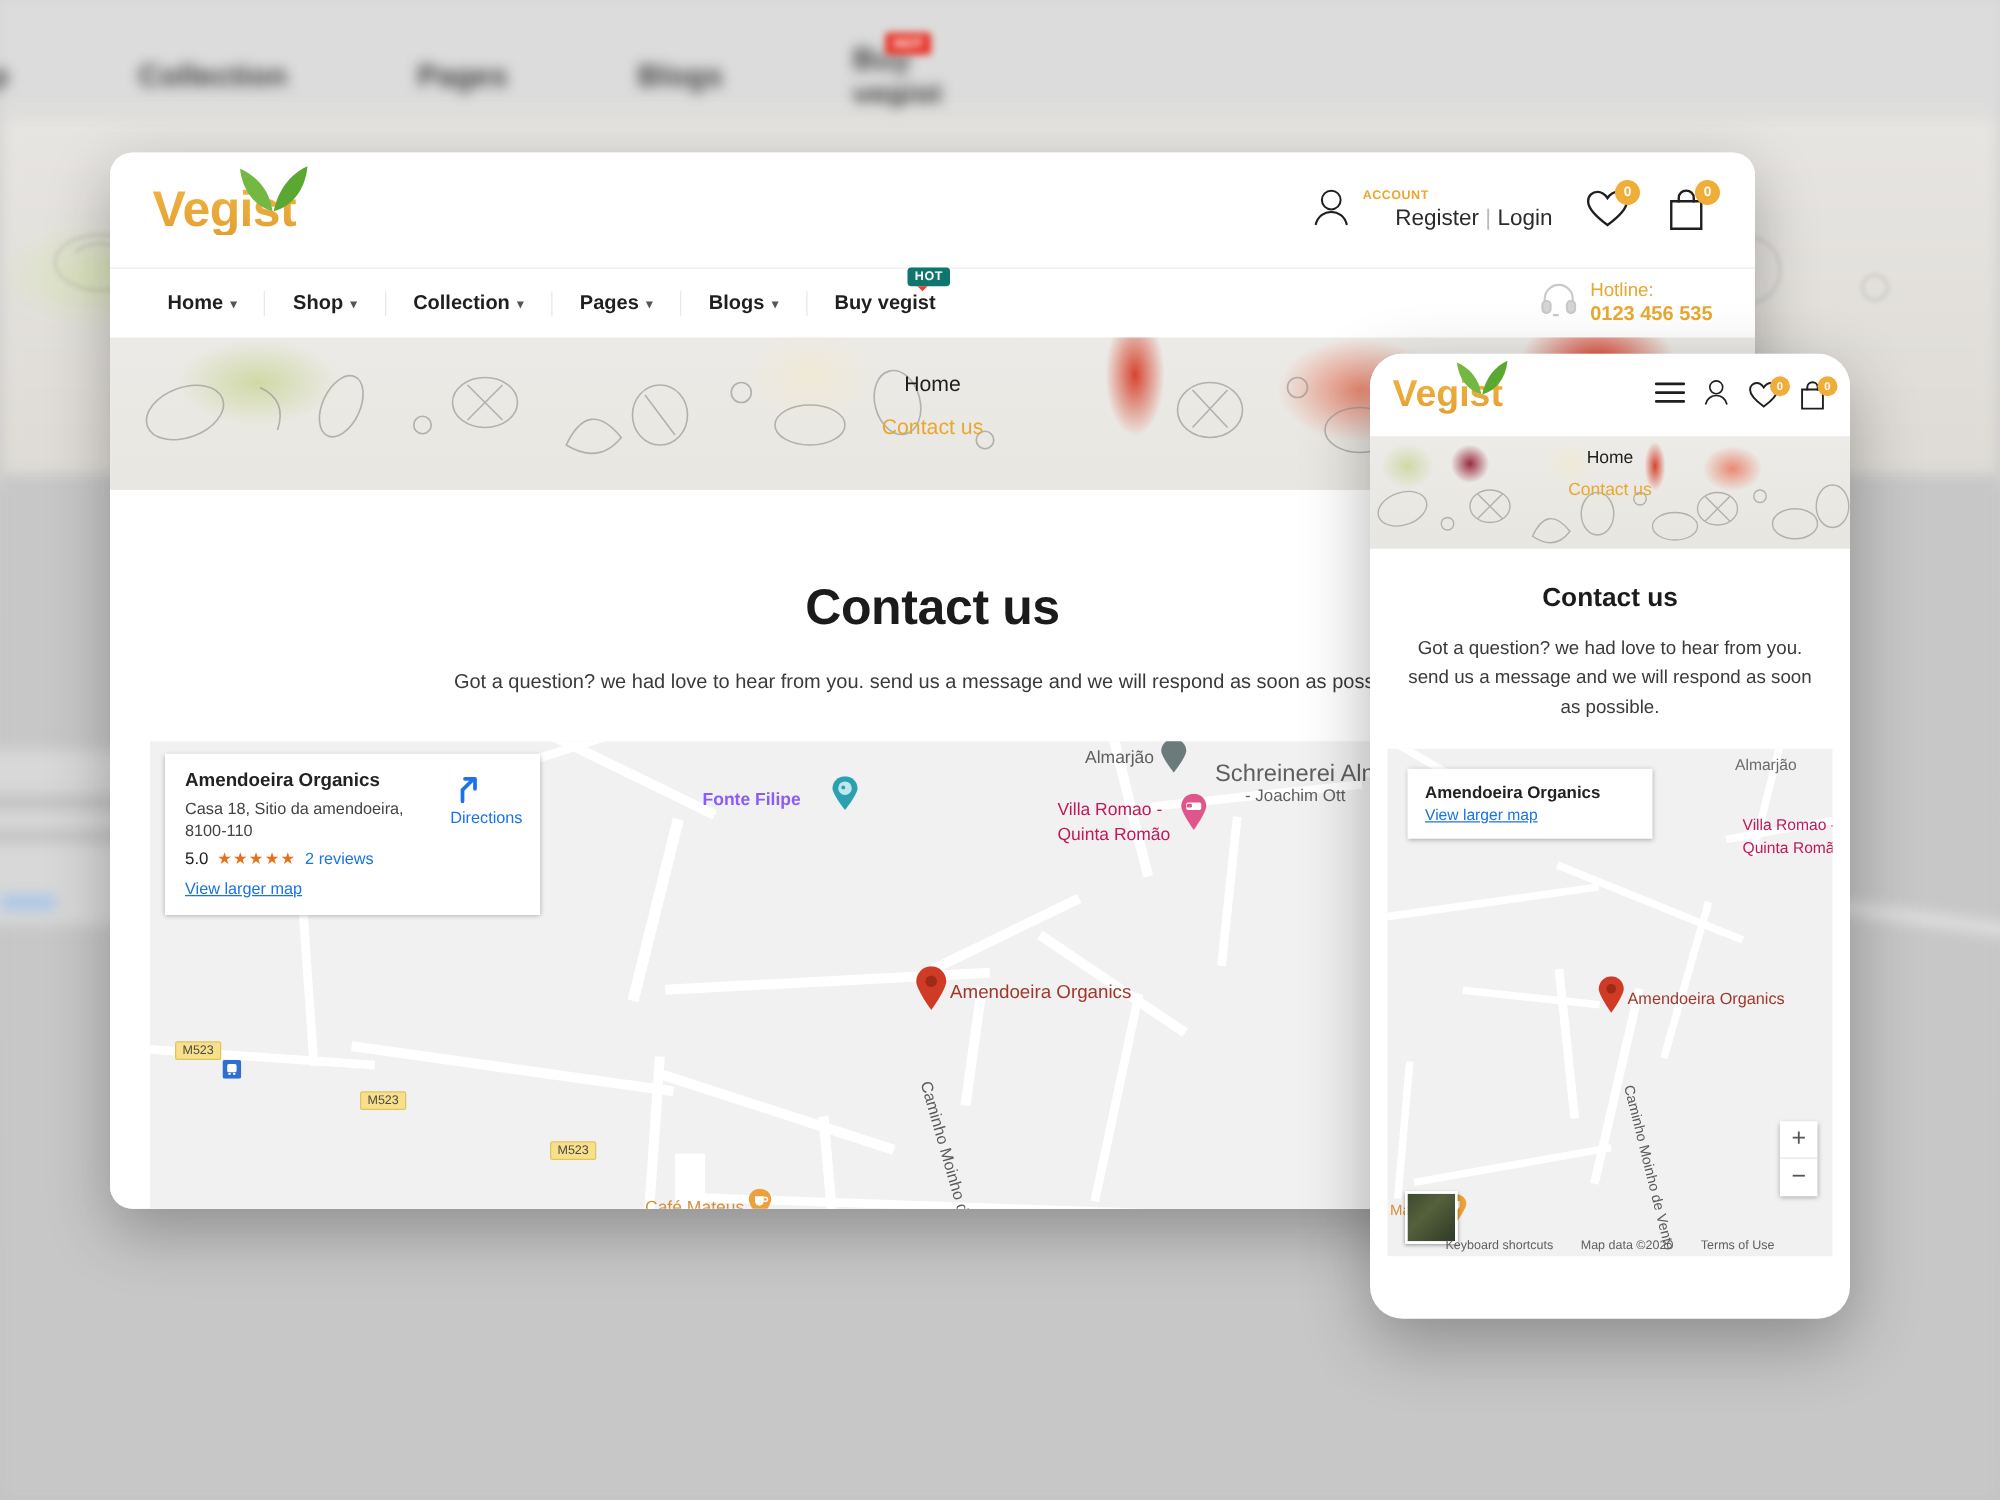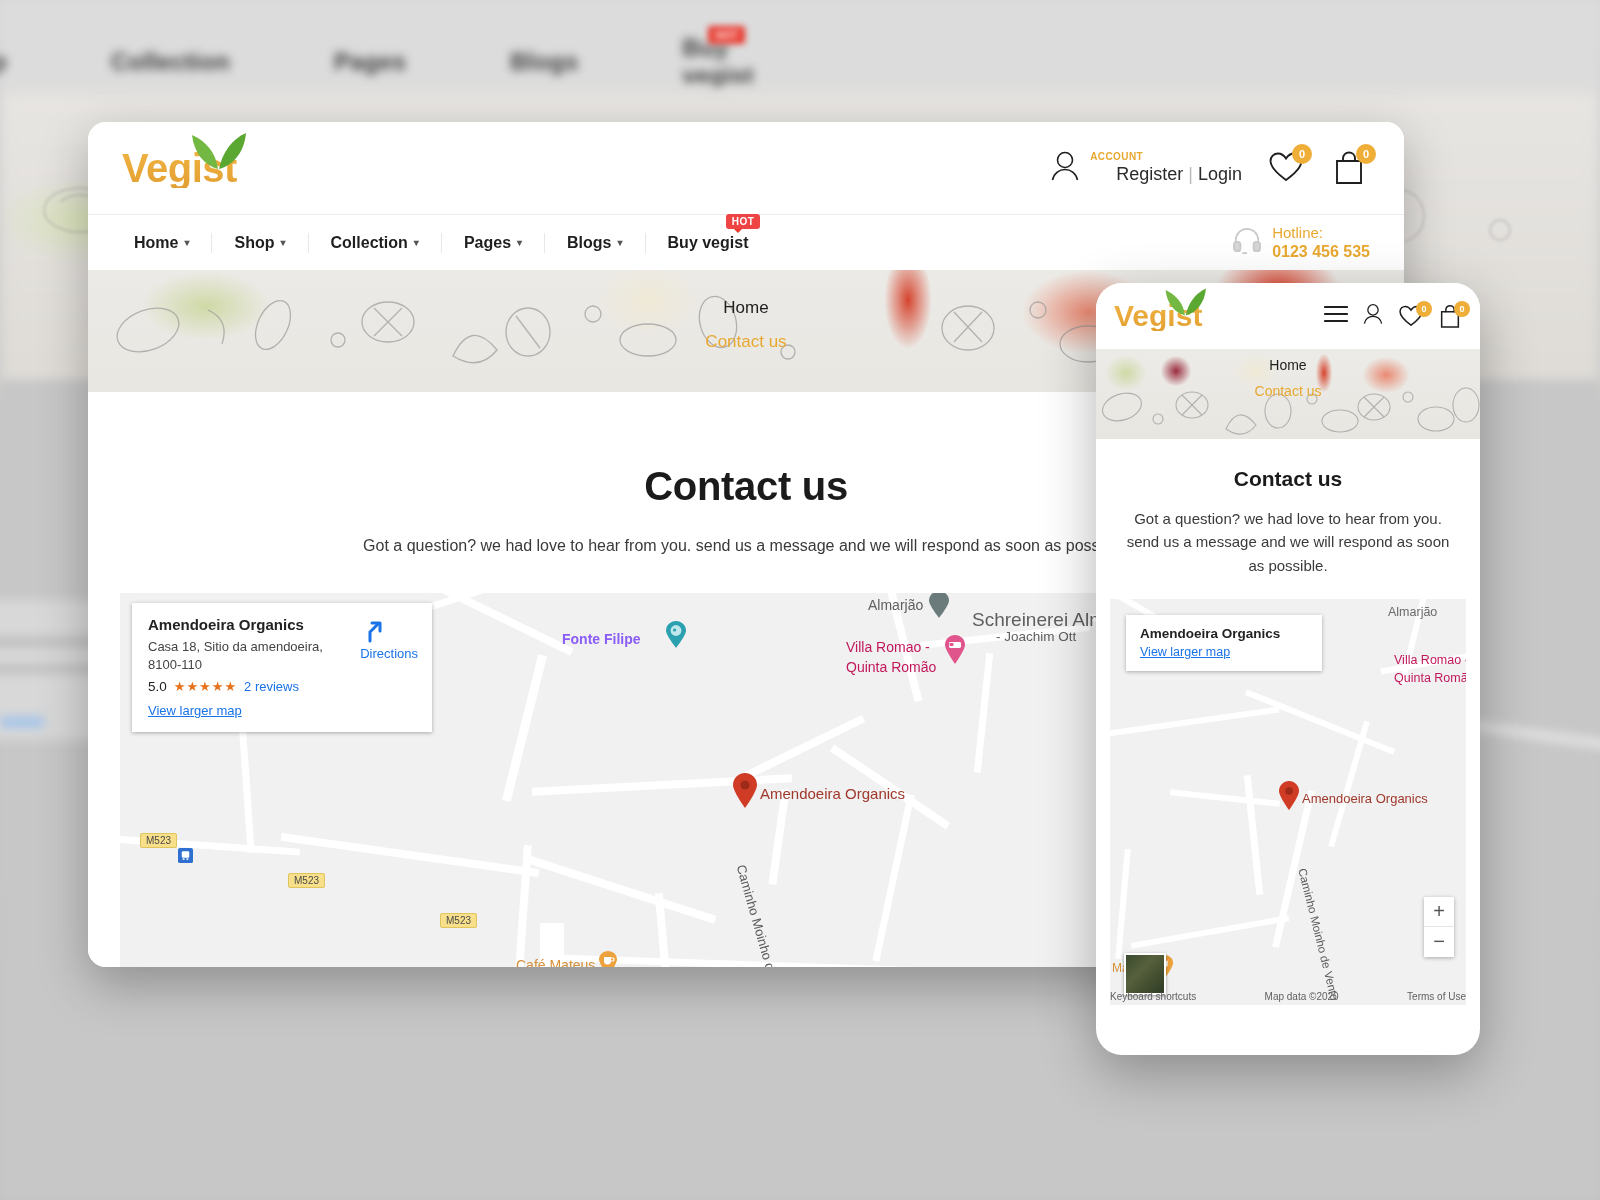--- a/index.html
+++ b/index.html
@@ -114,21 +114,21 @@
   .nav-item {
     font-size: 16px; color: #1f1f1f; font-weight: 600; cursor: pointer;
     padding: 0 22px; position: relative; display: flex; align-items: center; gap: 6px;
     height: 26px;
   }
   .nav-item:first-child { padding-left: 12px; }
   .nav-sep { width: 1px; height: 20px; background: #e8e8e8; }
   .caret { font-size: 10px; color: #555; }
   .hot-badge {
     position: absolute; top: -16px; right: 10px;
-    background: #ef4444; color: #fff; font-size: 10px; font-weight: 700;
+    background: #0f766e; color: #fff; font-size: 10px; font-weight: 700;
     padding: 2px 6px; border-radius: 3px; letter-spacing: .5px;
   }
   .hot-badge::after {
     content: ''; position: absolute; left: 8px; bottom: -4px;
     border-left: 4px solid transparent; border-right: 4px solid transparent;
     border-top: 4px solid #ee3a2e;
   }
   .hotline { margin-left: auto; display: flex; align-items: center; gap: 10px; }
   .hotline-txt { line-height: 1.2; }
   .hotline-label { color: #e8a830; font-size: 15px; }
@@ -179,21 +179,21 @@
   .ic-addr { font-size: 13px; color: #444; margin-top: 5px; line-height: 1.35; max-width: 205px; }
   .ic-rating { font-size: 13.5px; color: #222; margin-top: 6px; display: flex; align-items: center; gap: 7px;}
   .stars { color: #e7711b; letter-spacing: 1px; font-size: 13px; }
   .ic-rev { color: #1a73e8; font-size: 13px; }
   .ic-link { color: #1a73e8; font-size: 13px; margin-top: 9px; display: block; }
   .directions {
     position: absolute; right: 14px; top: 14px; text-align: left; color: #1a73e8; font-size: 13px;
   }
   .gmaps-attr {
     position: absolute; bottom: 3px; left: 0; right: 0;
-    display: flex; align-items: flex-end; justify-content: space-between; gap: 22px;
+    display: flex; align-items: flex-end; justify-content: center; gap: 22px;
     font-size: 10px; color: #5f5f5f;
   }
   .google-logo { font-size: 19px; font-weight: 500; letter-spacing: -.6px; }
   .google-logo .b { color: #4285f4; } .google-logo .r { color: #ea4335; }
   .google-logo .y { color: #fbbc05; } .google-logo .g { color: #34a853; }
   .zoom-ctl {
     position: absolute; right: 12px; bottom: 48px; width: 30px;
     background: #fff; box-shadow: 0 1px 4px rgba(0,0,0,.3);
   }
   .zoom-ctl div {

